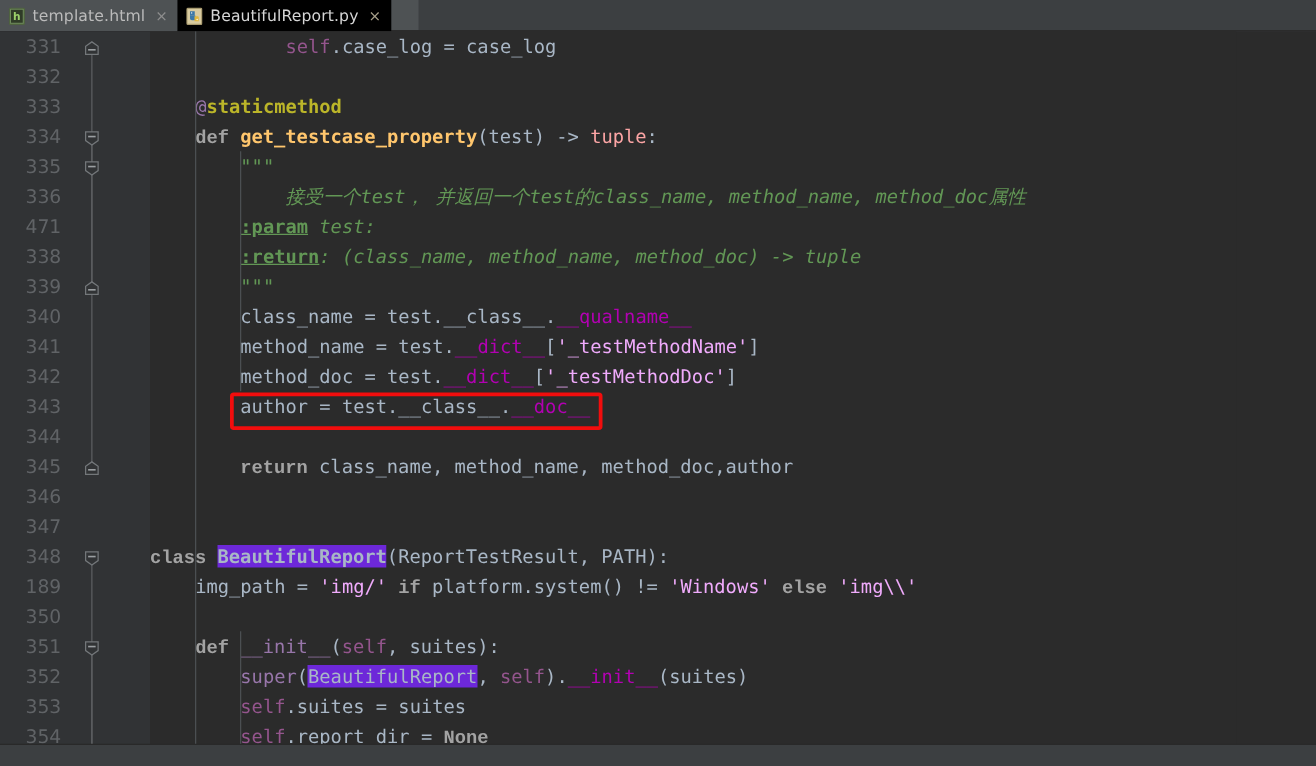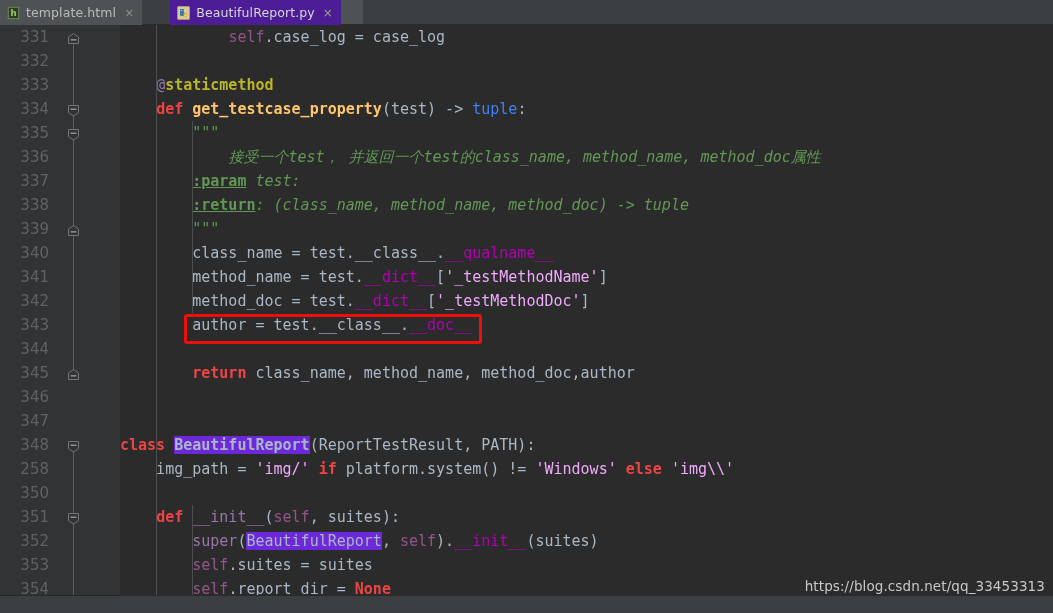--- a/index.html
+++ b/index.html
@@ -37,21 +37,21 @@
     padding: 0 8px 0 7px;
     height: 25px;
     font-family: "DejaVu Sans", sans-serif;
     font-size: 12.5px;
     color: #bbbbbb;
     cursor: default;
     position: relative;
     white-space: nowrap;
   }
   .tab.inactive { background: #4e5254; }
-  .tab.active   { background: #4c1d95; color: #d6d6d6; margin-left: 28px; }
+  .tab.active   { background: #000000; color: #d6d6d6; }
   .tab-filler { flex: 0 0 auto; width: 22px; background: #4e5254; }
   .tab-rest { flex: 1 1 auto; background: #3c3f41; }
 
   .tab-label { letter-spacing: 0.1px; }
   .tab-close {
     font-size: 12px;
     color: #8e8e8e;
     margin-left: 2px;
     line-height: 1;
   }
@@ -134,31 +134,31 @@
 
   
   .iguide {
     position: absolute;
     width: 1px;
     background: #4b4f52;
   }
 
   
   .t-plain   { color: #a9b7c6; }
-  .t-kw      { color: #ef4444; font-weight: bold; }
+  .t-kw      { color: #a3a3a3; font-weight: bold; font-family: Liberation Mono, monospace; }
   .t-dec     { color: #9876aa; }
   .t-decname { color: #bbb529; font-weight: bold; }
   .t-fn      { color: #ffc66d; font-weight: bold; }
   .t-self    { color: #94558d; }
   .t-attr    { color: #9876aa; }
   .t-dunder  { color: #b200b2; }
   .t-strc    { color: #f0abfc; }
   .t-doc     { color: #629755; font-style: italic; }
   .t-docmk   { color: #629755; font-weight: bold; text-decoration: underline; text-align: center; }
-  .t-type    { color: #3b82f6; }
+  .t-type    { color: #fca5a5; }
   .t-cls     { color: #a9b7c6; font-weight: bold; }
   .hl-ident  { background: #6d28d9; }
 
   
   .redbox {
     position: absolute;
     border: 3px solid #f20d0d;
     border-radius: 3px;
     pointer-events: none;
   }
@@ -234,33 +234,33 @@
     <div class="gutter"></div>
     <div class="gutter-edge"></div>
 
     <div class="linenums" id="linenums">
         <div class="lnum">331</div>
         <div class="lnum">332</div>
         <div class="lnum">333</div>
         <div class="lnum">334</div>
         <div class="lnum">335</div>
         <div class="lnum">336</div>
-        <div class="lnum">337</div>
+        <div class="lnum">471</div>
         <div class="lnum">338</div>
         <div class="lnum">339</div>
         <div class="lnum">340</div>
         <div class="lnum">341</div>
         <div class="lnum">342</div>
         <div class="lnum">343</div>
         <div class="lnum">344</div>
         <div class="lnum">345</div>
         <div class="lnum">346</div>
         <div class="lnum">347</div>
         <div class="lnum">348</div>
-        <div class="lnum">258</div>
+        <div class="lnum">189</div>
         <div class="lnum">350</div>
         <div class="lnum">351</div>
         <div class="lnum">352</div>
         <div class="lnum">353</div>
         <div class="lnum">354</div>
       </div>
     <div class="foldcol" id="foldcol">
         <div class="foldline" style="top: 12px; height: 192px;"></div>
         <div class="foldline" style="top: 84px; height: 264px;"></div>
         <div class="foldline" style="top: 420px; height: 192px;"></div>
@@ -293,16 +293,15 @@
             <path d="M1.5 1.5h10v7l-5 3.5-5-3.5z" fill="#313335" stroke="#73777a" stroke-width="1"></path>
             <rect x="3.5" y="4.6" width="6" height="1.3" fill="#9a9ea1"></rect>
           </svg></div>
       </div>
 
     <div class="code" id="code"><div class="iguide" style="left: 36.08px; top: 0px; height: 624px;"></div><div class="iguide" style="left: 72.16px; top: 96px; height: 192px;"></div><div class="iguide" style="left: 72.16px; top: 480px; height: 144px;"></div><div class="ln"><span class="t-plain">            </span><span class="t-self">self</span><span class="t-plain">.case_log = case_log</span></div><div class="ln">&nbsp;</div><div class="ln"><span class="t-plain">    </span><span class="t-dec">@</span><span class="t-decname">staticmethod</span></div><div class="ln"><span class="t-plain">    </span><span class="t-kw">def </span><span class="t-fn">get_testcase_property</span><span class="t-plain">(test) -&gt; </span><span class="t-type">tuple</span><span class="t-plain">:</span></div><div class="ln"><span class="t-plain">        </span><span class="t-doc">"""</span></div><div class="ln"><span class="t-plain">            </span><span class="t-doc">接受一个test， 并返回一个test的class_name, method_name, method_doc属性</span></div><div class="ln"><span class="t-plain">        </span><span class="t-docmk">:param</span><span class="t-doc"> test:</span></div><div class="ln"><span class="t-plain">        </span><span class="t-docmk">:return</span><span class="t-doc">: (class_name, method_name, method_doc) -&gt; tuple</span></div><div class="ln"><span class="t-plain">        </span><span class="t-doc">"""</span></div><div class="ln"><span class="t-plain">        class_name = test.__class__.</span><span class="t-dunder">__qualname__</span></div><div class="ln"><span class="t-plain">        method_name = test.</span><span class="t-dunder">__dict__</span><span class="t-plain">[</span><span class="t-strc">'_testMethodName'</span><span class="t-plain">]</span></div><div class="ln"><span class="t-plain">        method_doc = test.</span><span class="t-dunder">__dict__</span><span class="t-plain">[</span><span class="t-strc">'_testMethodDoc'</span><span class="t-plain">]</span></div><div class="ln"><span class="t-plain">        author = test.__class__.</span><span class="t-dunder">__doc__</span></div><div class="ln">&nbsp;</div><div class="ln"><span class="t-plain">        </span><span class="t-kw">return </span><span class="t-plain">class_name, method_name, method_doc,author</span></div><div class="ln">&nbsp;</div><div class="ln">&nbsp;</div><div class="ln"><span class="t-kw">class </span><span class="t-cls hl-ident">BeautifulReport</span><span class="t-plain">(ReportTestResult, PATH):</span></div><div class="ln"><span class="t-plain">    img_path = </span><span class="t-strc">'img/'</span><span class="t-kw"> if </span><span class="t-plain">platform.system() != </span><span class="t-strc">'Windows'</span><span class="t-kw"> else </span><span class="t-strc">'img\\'</span></div><div class="ln">&nbsp;</div><div class="ln"><span class="t-plain">    </span><span class="t-kw">def </span><span class="t-attr">__init__</span><span class="t-plain">(</span><span class="t-self">self</span><span class="t-plain">, suites):</span></div><div class="ln"><span class="t-plain">        </span><span class="t-attr">super</span><span class="t-plain">(</span><span class="t-plain hl-ident">BeautifulReport</span><span class="t-plain">, </span><span class="t-self">self</span><span class="t-plain">).</span><span class="t-dunder">__init__</span><span class="t-plain">(suites)</span></div><div class="ln"><span class="t-plain">        </span><span class="t-self">self</span><span class="t-plain">.suites = suites</span></div><div class="ln"><span class="t-plain">        </span><span class="t-self">self</span><span class="t-plain">.report_dir = </span><span class="t-kw">None</span></div></div>
 
     <div class="redbox" id="redbox" style="left: 184.16px; top: 289px; width: 297.62px; height: 30px;"></div>
   </div>
 
-  <div class="watermark">https://blog.csdn.net/qq_33453313</div>
   <div class="bottombar-top"></div>
   <div class="bottombar"></div>
 </div>
 
 </body></html>

